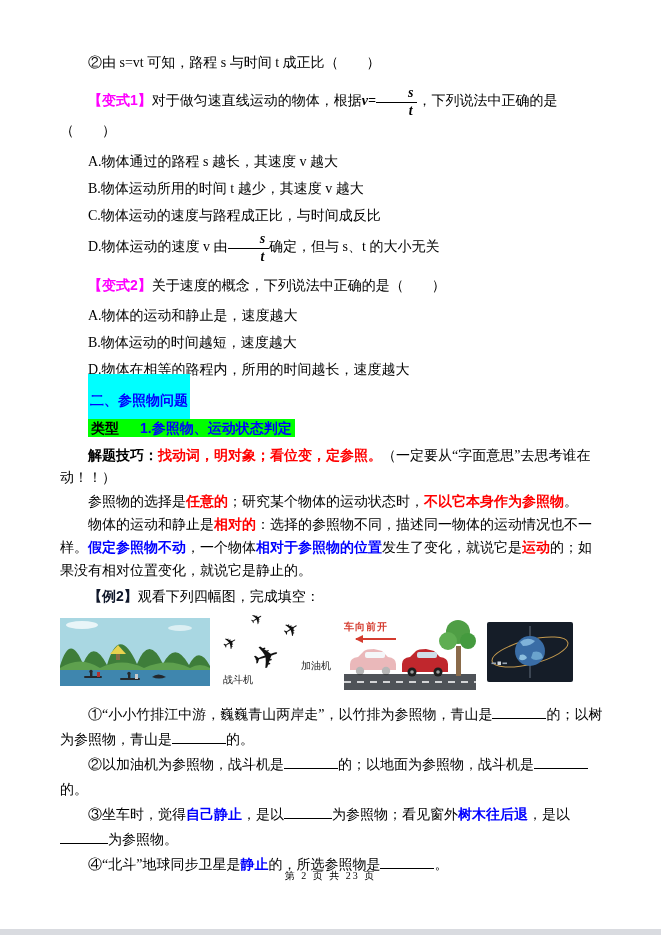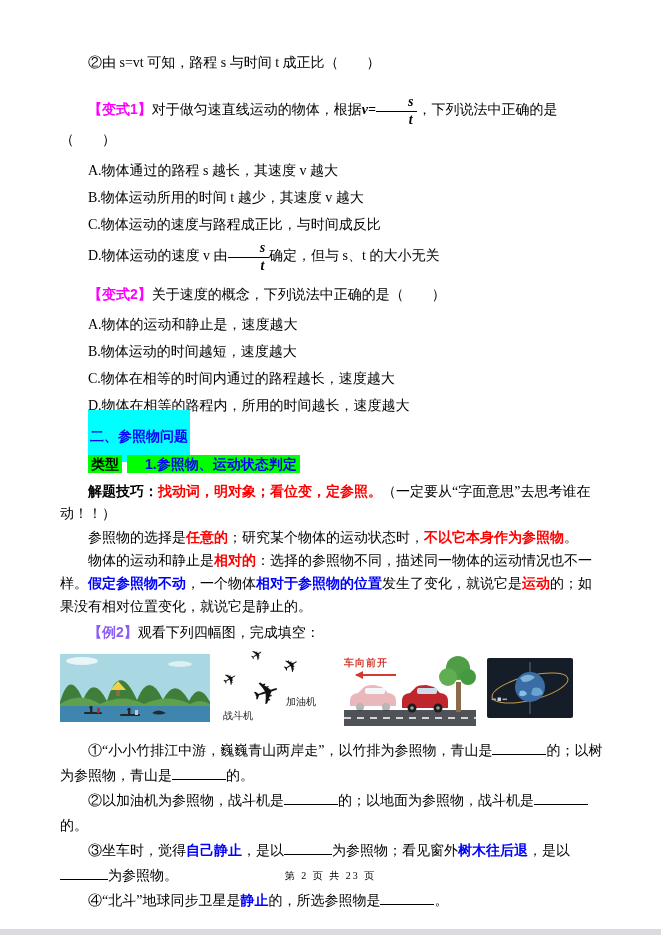--- a/index.html
+++ b/index.html
@@ -6,25 +6,25 @@
   body{
     width:661px;height:935px;background:#ffffff;position:relative;overflow:hidden;
     font-family:"Liberation Serif","DejaVu Serif",serif;
     font-size:14px;color:#000;
   }
   .content{padding:50px 56px 0 60px;}
   p{margin:0;}
   .ind{text-indent:2em;}
   .l1{line-height:25px;margin-bottom:7px;}
   .opt{line-height:22px;margin-bottom:5px;text-indent:2em;}
-  .qhead{line-height:26px;margin:20px 0 7px;text-indent:2em;}
+  .qhead{line-height:26px;margin:11px 0 7px;text-indent:2em;}
   .para{line-height:23px;text-indent:2em;}
   .fillp{line-height:25px;text-indent:2em;}
   .lbl-m{color:#ff00ff;font-weight:bold;font-family:"Liberation Sans",sans-serif;}
-  .lbl-b{color:#8b5cf6;font-weight:bold;font-family:"Liberation Sans",sans-serif;}
+  .lbl-b{color:#0f172a;font-weight:bold;font-family:"Liberation Sans",sans-serif;}
   .bold-k{font-weight:bold;font-family:"Liberation Sans",sans-serif;}
   .r{color:#ff0000;font-weight:bold;font-family:"Liberation Sans",sans-serif;}
   .b{color:#0000ff;font-weight:bold;font-family:"Liberation Sans",sans-serif;}
   .hl-c{background:#00ffff;color:#0000ff;font-weight:bold;font-family:"Liberation Sans",sans-serif;padding:18px 2px;}
   .hl-g{background:#00ff00;font-weight:bold;font-family:"Liberation Sans",sans-serif;padding:1px 3px;}
   .hl-g.blue{color:#0000ff;padding-left:18px;}
   .blank{display:inline-block;width:54px;height:15px;border-bottom:1px solid #000;vertical-align:baseline;}
   .blank.s{width:48px;}
   .formula{font-style:italic;font-weight:bold;white-space:nowrap;}
   .frac{display:inline-block;vertical-align:middle;text-align:center;line-height:1.05;font-style:italic;font-weight:bold;}
@@ -55,28 +55,27 @@
   <p class="opt"><span>C.物体运动的速度与路程成正比，与时间成反比</span></p>
   <p class="opt" style="margin:3px 0 7px;">
     <span>D.物体运动的速度 v 由</span><span class="frac"><span class="num">s</span><span class="den">t</span></span><span>确定，但与 s、t 的大小无关</span>
   </p>
 
   <p class="qhead" style="margin:5px 0 6px;">
     <span class="lbl-m">【变式2】</span><span>关于速度的概念，下列说法中正确的是（　　）</span>
   </p>
   <p class="opt"><span>A.物体的运动和静止是，速度越大</span></p>
   <p class="opt"><span>B.物体运动的时间越短，速度越大</span></p>
-  <p class="opt"><span>C.物体在相等的时间内通过的路程越长，速度越大</span></p>
   <p class="opt"><span>D.物体在相等的路程内，所用的时间越长，速度越大</span></p>
 
   <p class="l1 ind" style="margin:7px 0 3px;">
     <span class="hl-c">二、参照物问题</span>
   </p>
   <p class="l1 ind" style="margin-bottom:3px;">
-    <span class="hl-g" style="margin-right:5px;">类型</span><span class="hl-g blue">1.参照物、运动状态判定</span>
+    <span class="hl-g" style="">类型</span><span class="hl-g blue">1.参照物、运动状态判定</span>
   </p>
   <p class="l1 ind" style="margin-bottom:1px;line-height:22px;">
     <span class="bold-k">解题技巧：</span><span class="r">找动词，明对象；看位变，定参照。</span><span>（一定要从“字面意思”去思考谁在动！！）</span>
   </p>
 
   <p class="para">
     <span>参照物的选择是</span><span class="r">任意的</span><span>；研究某个物体的运动状态时，</span><span class="r">不以它本身作为参照物</span><span>。</span>
   </p>
   <p class="para">
     <span>物体的运动和静止是</span><span class="r">相对的</span><span>：选择的参照物不同，描述同一物体的运动情况也不一样。</span><span class="b">假定参照物不动</span><span>，一个物体</span><span class="b">相对于参照物的位置</span><span>发生了变化，就说它是</span><span class="r">运动</span><span>的；如果没有相对位置变化，就说它是静止的。</span>
@@ -110,21 +109,21 @@
         <rect x="75" y="56" width="3" height="5" fill="#c9c9c9"></rect>
       </svg>
     </div>
 
     <div class="fig fig-jets">
       <span class="jet" style="left:30px;top:-3px;font-size:15px;transform:rotate(-32deg);">✈</span>
       <span class="jet" style="left:62px;top:5px;font-size:19px;transform:rotate(-32deg);">✈</span>
       <span class="jet" style="left:2px;top:20px;font-size:17px;transform:rotate(-30deg);">✈</span>
       <span class="jet" style="left:32px;top:26px;font-size:32px;transform:rotate(-18deg);">✈</span>
       <span class="jet-lbl" style="left:2px;top:58px;">战斗机</span>
-      <span class="jet-lbl" style="left:65px;top:44px;text-align:center;">加油机</span>
+      <span class="jet-lbl" style="left:80px;top:44px;text-align:center;">加油机</span>
     </div>
 
     <div class="fig fig-cars">
       <svg width="132" height="80" viewBox="0 0 132 80">
         <rect width="132" height="80" fill="#ffffff"></rect>
         <rect x="0" y="60" width="132" height="16" fill="#4f5358"></rect>
         <line x1="0" y1="68" x2="132" y2="68" stroke="#ffffff" stroke-width="1.6" stroke-dasharray="7 6"></line>
         <rect x="112" y="32" width="5" height="30" fill="#8a6b4a"></rect>
         <circle cx="114" cy="18" r="12" fill="#4f9e45"></circle>
         <circle cx="104" cy="27" r="9" fill="#5fae52"></circle>

